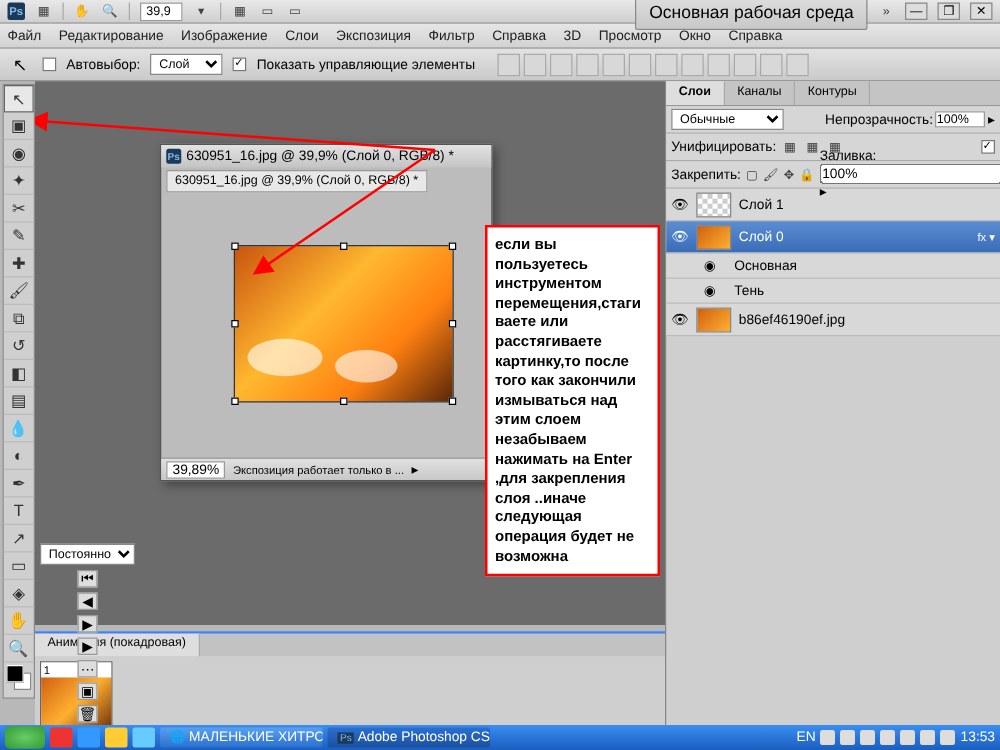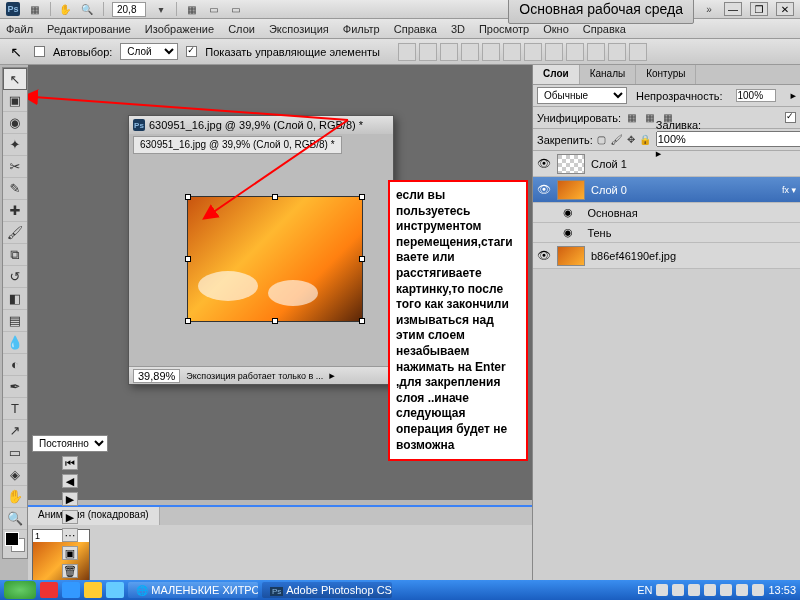--- a/index.html
+++ b/index.html
@@ -45,21 +45,21 @@
 
 .info-box { position: absolute; right: 272px; top: 180px; width: 140px; background: #fff; border: 2px solid red; padding: 6px; font-size: 12px; font-weight: bold; line-height: 1.3; z-index: 5; }
 
 .arrow-svg { position: absolute; left: 28px; top: 65px; pointer-events: none; z-index: 4; }
 
 .right-panels { position: absolute; right: 0; top: 65px; width: 268px; bottom: 20px; background: #cfcfcf; border-left: 1px solid #888; }
 .panel-tabs { display: flex; height: 20px; background: #c4c4c4; border-bottom: 1px solid #999; }
 .panel-tabs div { padding: 3px 10px; font-size: 10px; border-right: 1px solid #aaa; }
 .panel-tabs .active { background: #dedede; font-weight: bold; }
 .panel-sub { height: 22px; display: flex; align-items: center; padding: 0 4px; gap: 4px; background: #d6d6d6; border-bottom: 1px solid #aaa; font-size: 10px; }
-.panel-sub .fl { margin-left: auto; display:flex; align-items:flex-end; gap:14px;}
+.panel-sub .fl { margin-left: auto; display:flex; align-items:flex-end; gap:2px;}
 .panel-sub input { width: 40px; font-size: 10px; border: 1px solid #999; }
 .lock-row { height: 22px; display: flex; align-items: center; padding: 0 4px; gap: 4px; background: #d6d6d6; border-bottom: 1px solid #aaa; font-size: 10px; }
 .layers { background: #d8d8d8; }
 .layer { display: flex; align-items: center; height: 26px; border-bottom: 1px solid #bbb; padding: 0 4px; gap: 6px; font-size: 10px; }
 .layer.active { background: linear-gradient(#5a8dd0,#3a6db8); color: #fff; }
 .layer .eye { width: 14px; text-align: center; }
 .layer .thumb { width: 28px; height: 20px; border: 1px solid #888; background: linear-gradient(135deg,#d06010,#ffb030); }
 .layer .thumb.blank { background: repeating-conic-gradient(#fff 0 25%,#ccc 0 50%) 0 0/8px 8px; }
 .layer.sub { padding-left: 30px; height: 20px; font-size: 10px; }
 
@@ -84,21 +84,21 @@
 </head>
 <body>
 
 <div class="app-top">
   <div class="ps-icon">Ps</div>
   <div class="small-icon">▦</div>
   <div class="top-sep"></div>
   <div class="small-icon">✋</div>
   <div class="small-icon">🔍</div>
   <div class="top-sep"></div>
-  <div class="zoom-box">20,8</div>
+  <div class="zoom-box">39,9</div>
   <div class="small-icon">▾</div>
   <div class="top-sep"></div>
   <div class="small-icon">▦</div>
   <div class="small-icon">▭</div>
   <div class="small-icon">▭</div>
   <button class="workspace-btn">Основная рабочая среда</button>
   <div class="small-icon">»</div>
   <div class="win-btn">—</div>
   <div class="win-btn">❐</div>
   <div class="win-btn">✕</div>

